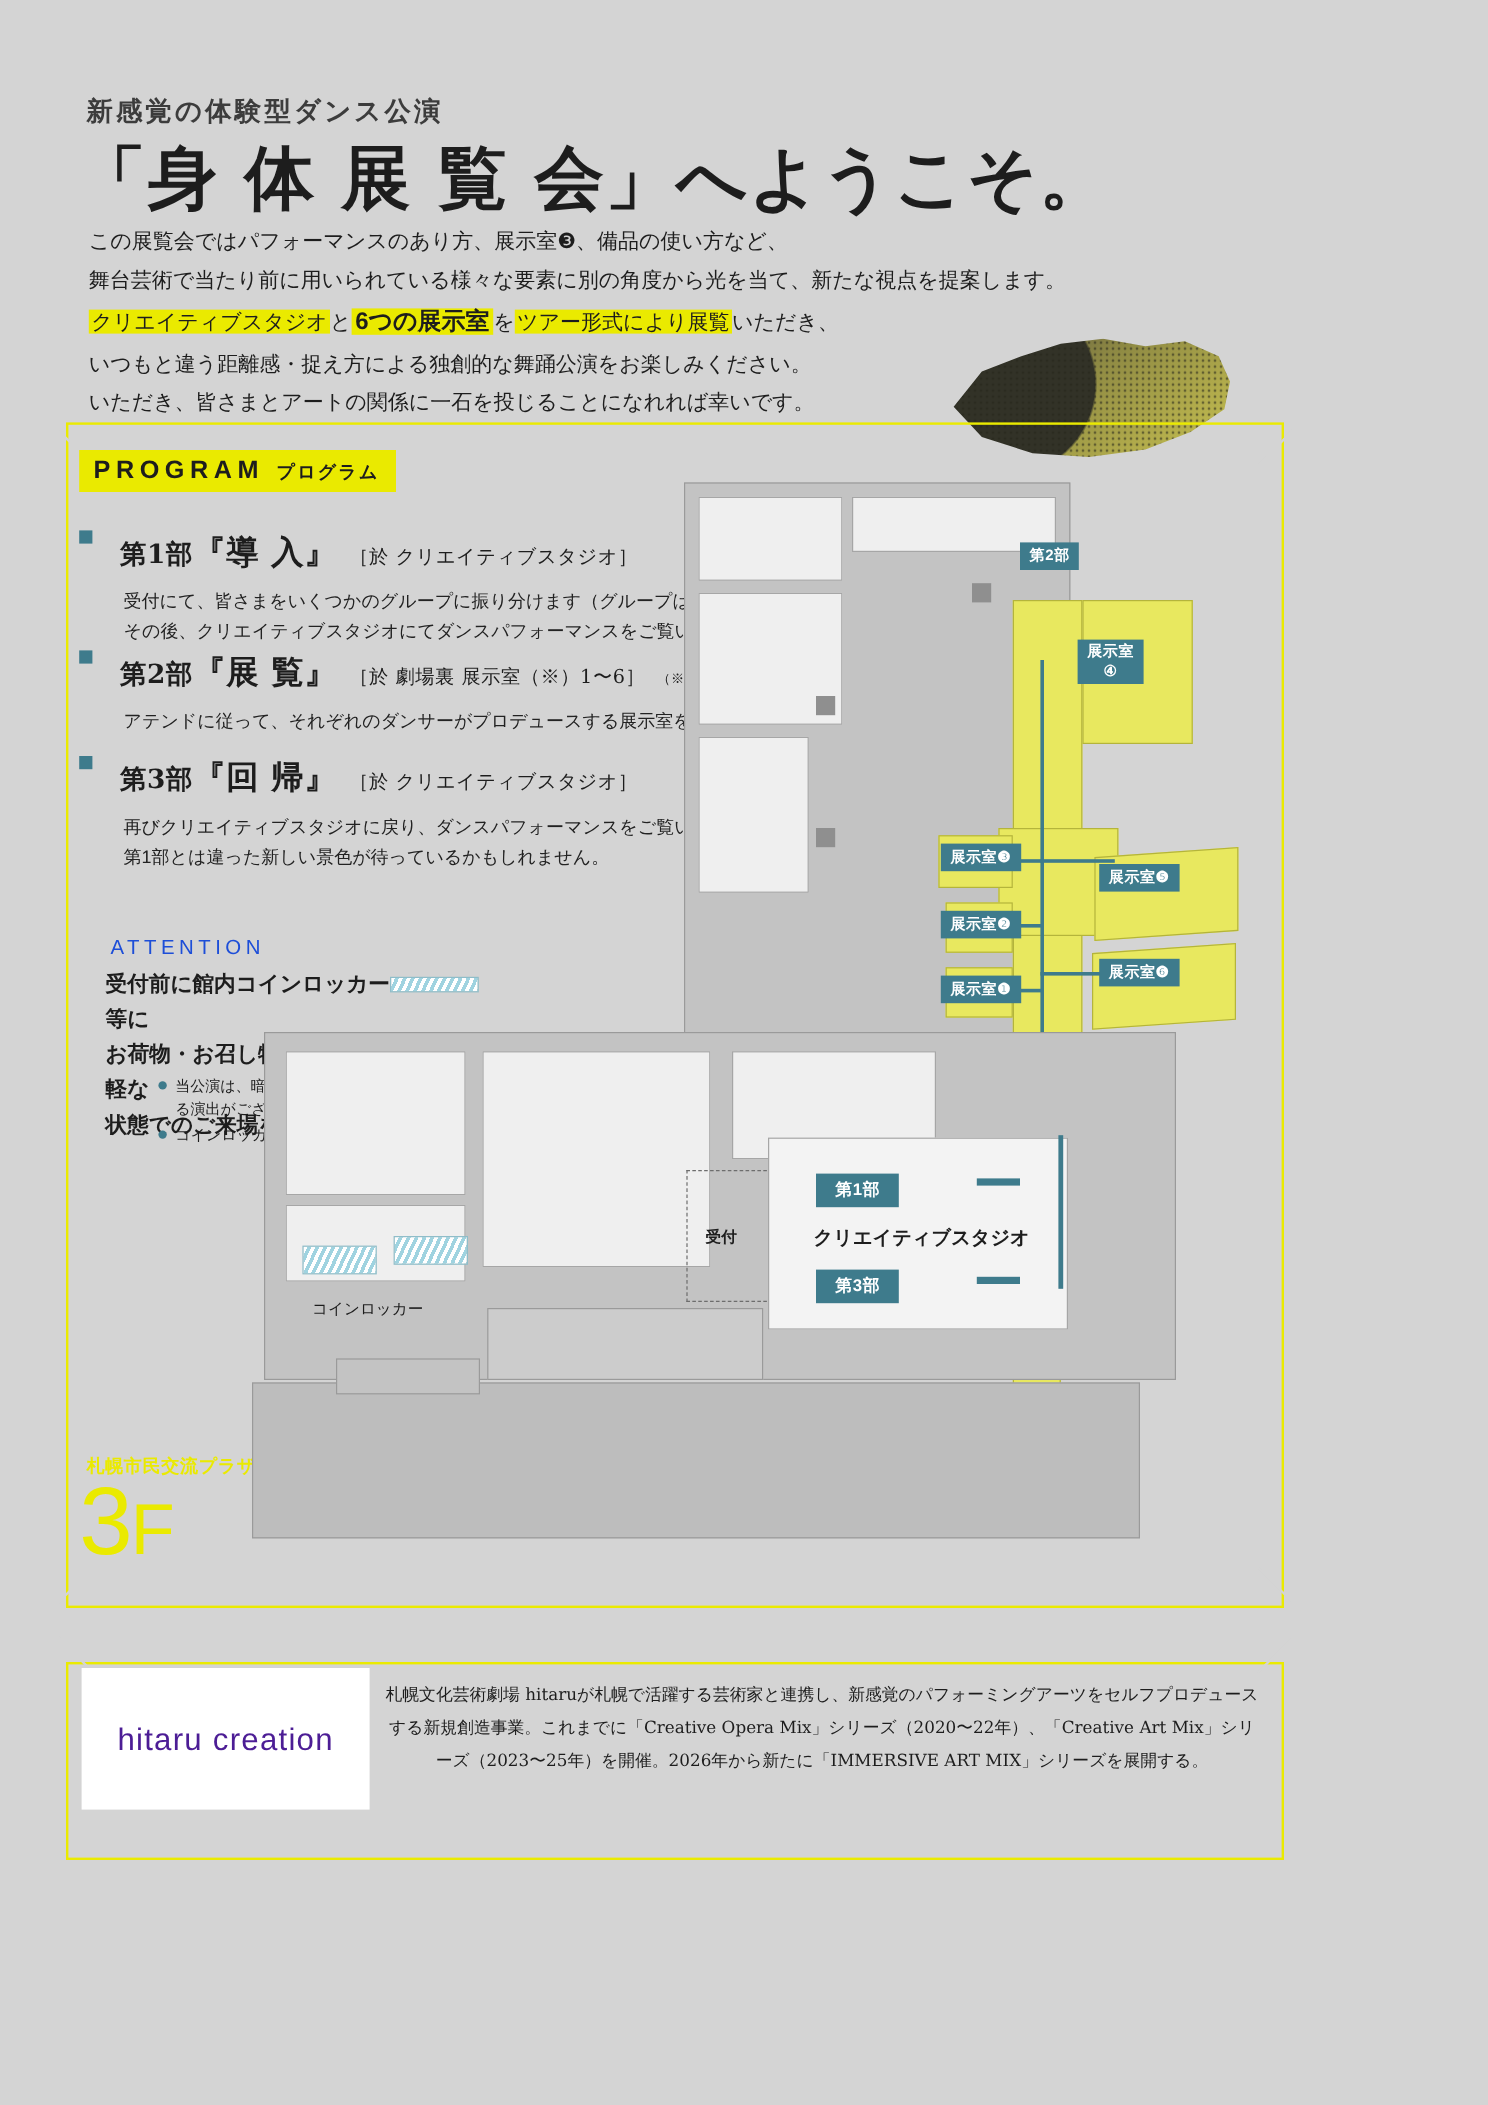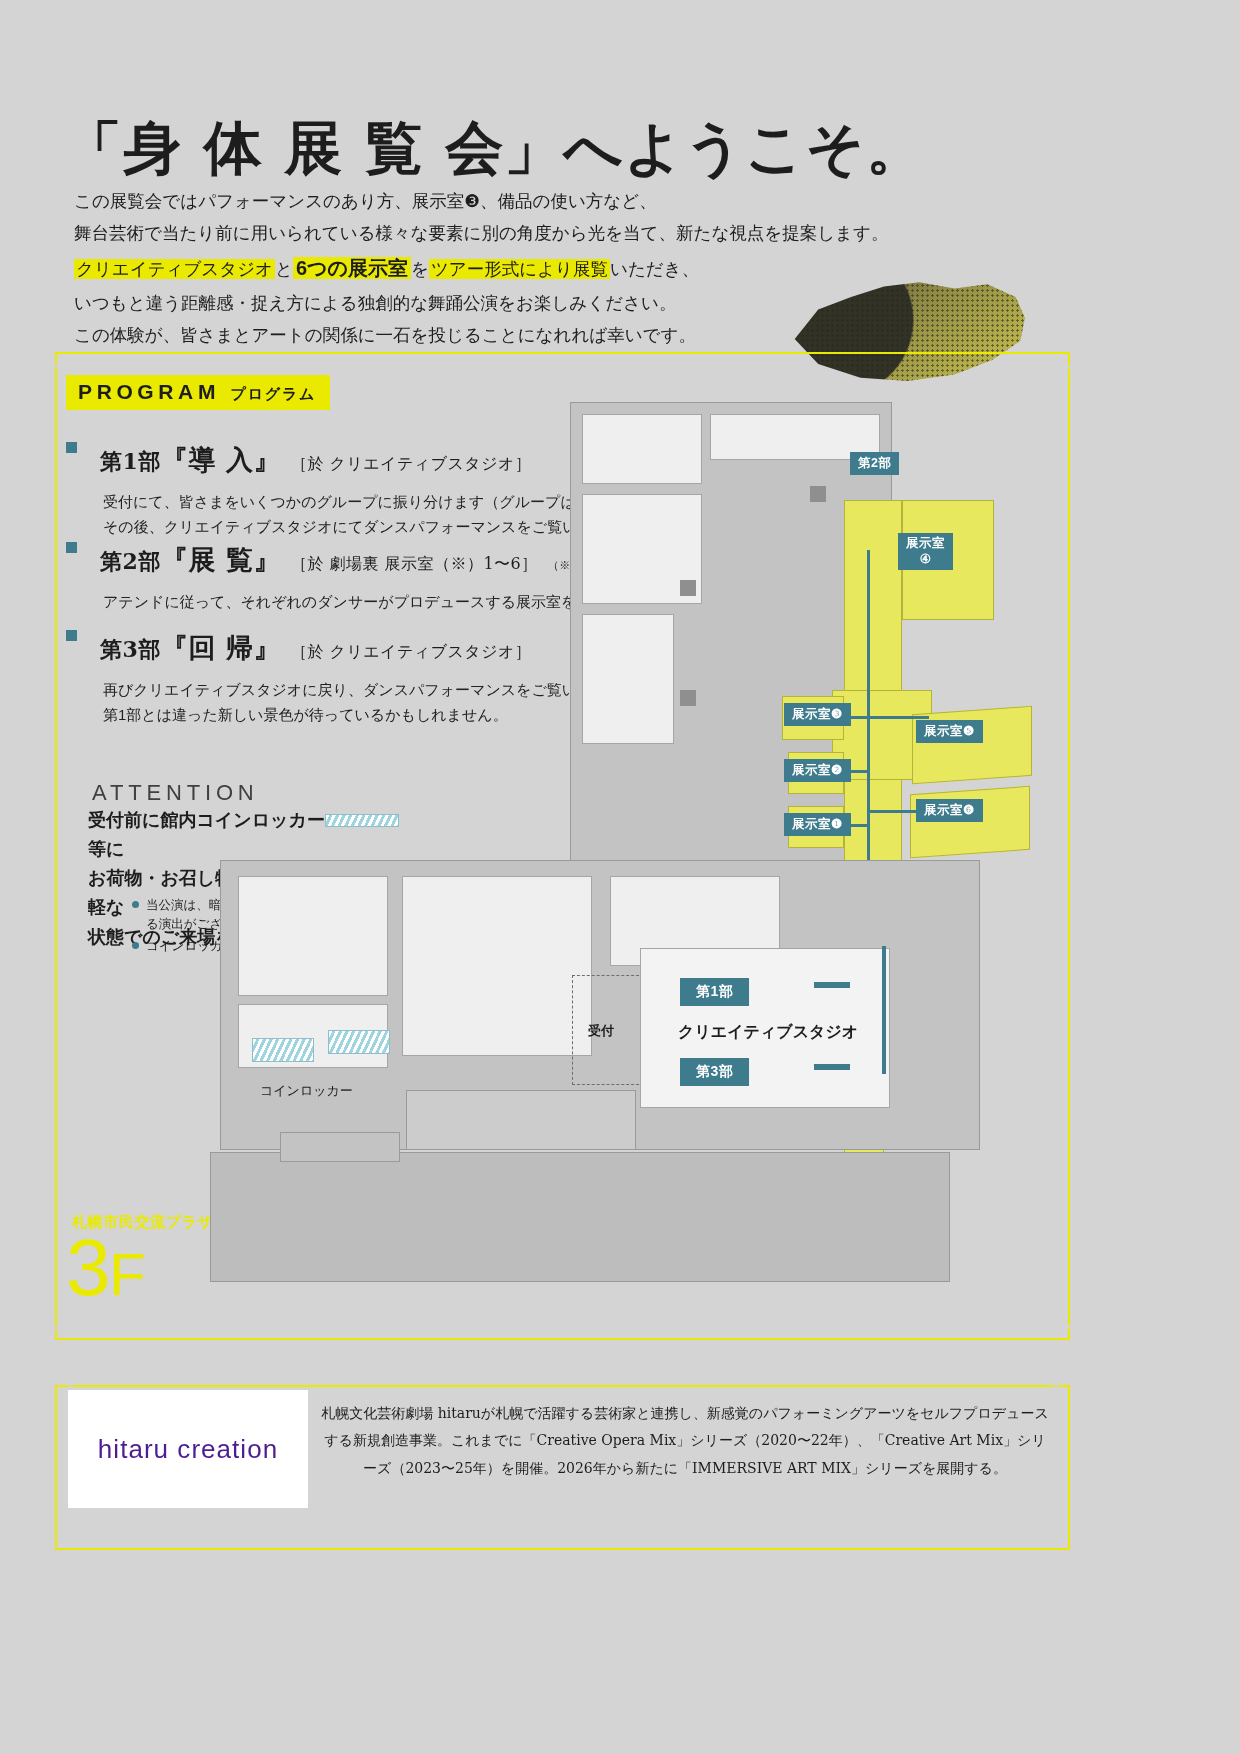--- a/index.html
+++ b/index.html
@@ -65,21 +65,21 @@
   }
 
   #item1 { top:430px; }
   #item2 { top:530px; }
   #item3 { top:618px; }
   .item .bullet { margin-left:-22px; }
 
   
   .attn-title {
     position:absolute; left:92px; top:780px;
-    font-size:22px; letter-spacing:.22em; color:#404040;
+    font-size:17px; letter-spacing:.22em; color:#1d4ed8;
   }
   .attn-body {
     position:absolute; left:88px; top:806px; width:330px;
     font-size:18px; font-weight:700; line-height:1.62;
   }
   .locker-swatch{
     display:inline-block; width:74px; height:13px; vertical-align:-1px;
     background:repeating-linear-gradient(115deg,#ffffff 0 3px,#9fd3e0 3px 6px);
     border:1px solid #8fbdc9;
   }
@@ -153,30 +153,31 @@
     font-size:14px; line-height:1.95; color:#1d1d1d;
     font-family:"DejaVu Serif", serif;
     text-align:center;
   }
 </style>
 </head>
 <body>
 
 <div class="page">
 
+  <div class="kicker">新感覚の体験型ダンス公演</div>
   <div class="title">「身 体 展 覧 会」へようこそ。</div>
 
   <div class="lead">
     <div>この展覧会ではパフォーマンスのあり方、展示室❸、備品の使い方など、</div>
     <div>舞台芸術で当たり前に用いられている様々な要素に別の角度から光を当て、新たな視点を提案します。</div>
     <div>
       <span class="hl">クリエイティブスタジオ</span><span>と</span><span class="bg">6つの展示室</span><span>を</span><span class="hl">ツアー形式により展覧</span><span>いただき、</span>
     </div>
     <div>いつもと違う距離感・捉え方による独創的な舞踊公演をお楽しみください。</div>
-    <div>この体験が、皆さまとアートの関係に一石を投じることになれれば幸いです。</div>
+    <div>いただき、皆さまとアートの関係に一石を投じることになれれば幸いです。</div>
   </div>
 
   <div class="hand"></div>
 
   <div class="panel"></div>
 
   <div class="notch" style="left:42px; top:372px; transform:rotate(45deg);"></div>
   <div class="notch" style="left:1042px; top:372px; transform:rotate(-45deg);"></div>
   <div class="notch" style="left:42px; top:1320px; transform:rotate(-45deg);"></div>
   <div class="notch" style="left:1042px; top:1320px; transform:rotate(45deg);"></div>

